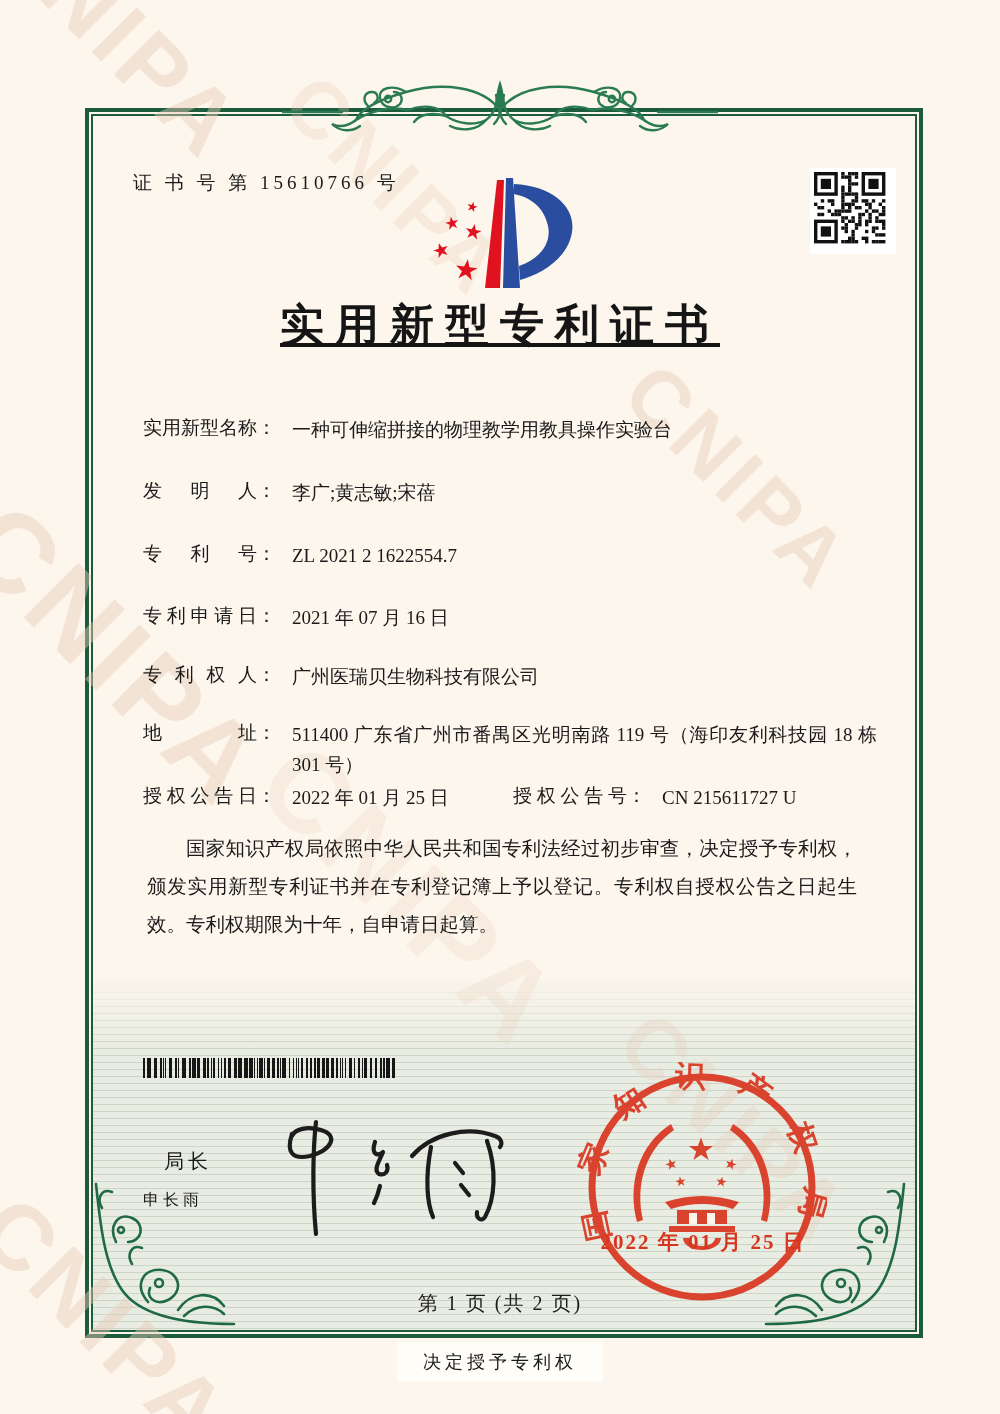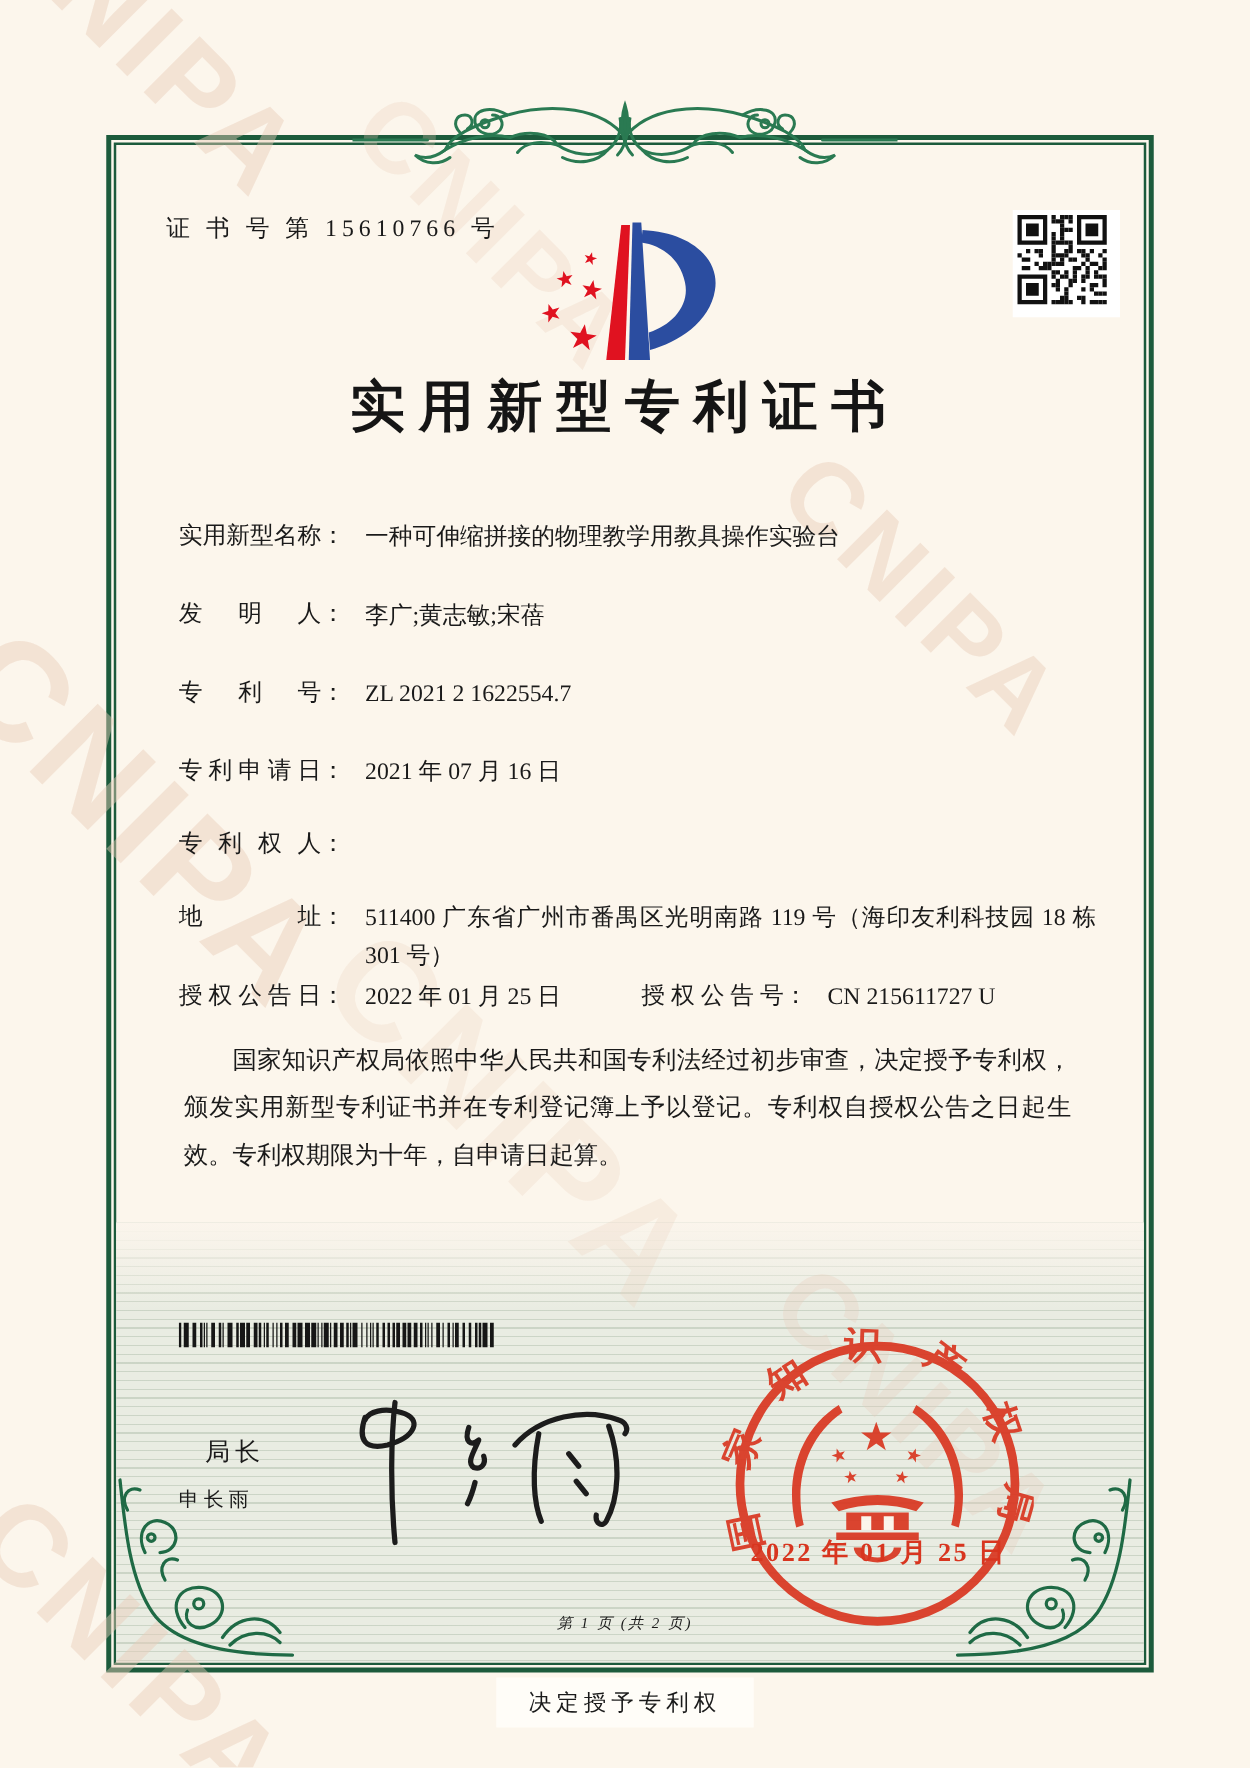--- a/index.html
+++ b/index.html
@@ -20,42 +20,42 @@
       background-image:repeating-linear-gradient(to bottom, rgba(168,184,164,0.45) 0 1px, rgba(255,255,255,0) 1px 7px);}
   .green-zone:before{content:"";position:absolute;left:0;right:0;top:0;height:70px;
       background:linear-gradient(to bottom,#fbf5ec,rgba(251,245,236,0));}
 
   .flourish{position:absolute;z-index:3;}
   .content{position:absolute;inset:0;z-index:4;}
 
   .cert-no{position:absolute;left:133px;top:170px;font-size:19px;letter-spacing:4px;}
 
   .title{position:absolute;left:0;right:0;top:296px;text-align:center;
-         font-size:44px;font-weight:bold;letter-spacing:11px;color:#151515;}
+         font-size:44px;font-weight:bold;letter-spacing:11px;color:#151515;text-decoration:underline;}
 
   .row{position:absolute;left:143px;display:flex;align-items:flex-start;font-size:19px;}
   .jlabel{display:inline-flex;justify-content:space-between;width:114px;flex:none;}
   .colon{flex:none;}
   .val{margin-left:16px;line-height:30px;}
   .val.wrap{width:585px;text-align:justify;}
 
   .body-text{position:absolute;left:143px;width:718px;top:826px;
       font-size:19.5px;line-height:38px;text-align:justify;}
   .body-text p{margin:4px;text-indent:2em;}
 
   .sig-title{position:absolute;left:143px;top:1148px;font-size:20px;
       font-family:"Liberation Sans","DejaVu Sans",sans-serif;letter-spacing:4px;margin-left:21px;}
   .sig-name{position:absolute;left:143px;top:1190px;font-size:16px;
       font-family:"Liberation Sans","DejaVu Sans",sans-serif;letter-spacing:4px;}
 
   .seal-date{position:absolute;left:598px;top:1228px;width:210px;text-align:center;
       color:#d8351f;font-size:21px;letter-spacing:2px;font-weight:bold;z-index:6;}
 
   .page-info{position:absolute;left:85px;width:830px;top:1290px;text-align:center;
-      font-size:12px;letter-spacing:2px;z-index:5;font-style:italic;}
+      font-size:20px;letter-spacing:2px;z-index:5;}
 
   .note-box{position:absolute;left:50%;transform:translateX(-50%);top:1342px;
       background:#fffdf8;padding:8px 26px;font-size:18px;letter-spacing:4px;z-index:5;}
 
   svg{display:block;}
   .abs{position:absolute;}
 </style>
 </head>
 <body>
 
@@ -330,20 +330,21 @@
       <span class="val">2021 年 07 月 16 日</span>
     </div>
     <div class="row" style="top:662px;">
       <span class="jlabel">
           <span>专</span>
           <span>利</span>
           <span>权</span>
           <span>人</span>
         </span>
         <span class="colon">：</span>
+      <span class="val">广州医瑞贝生物科技有限公司</span>
     </div>
     <div class="row" style="top:720px;">
       <span class="jlabel">
           <span>地</span>
           <span>址</span>
         </span>
         <span class="colon">：</span>
       <span class="val wrap">511400 广东省广州市番禺区光明南路 119 号（海印友利科技园 18 栋 301 号）</span>
     </div>
 

